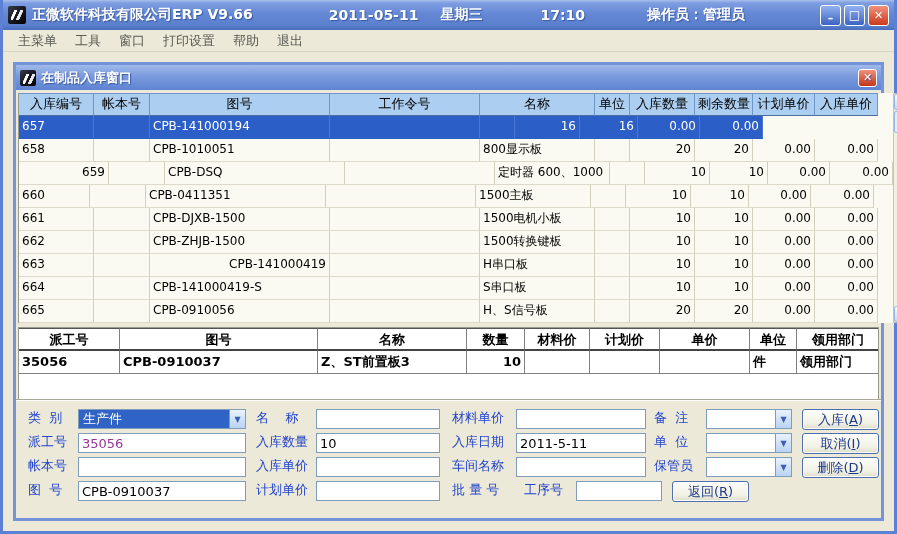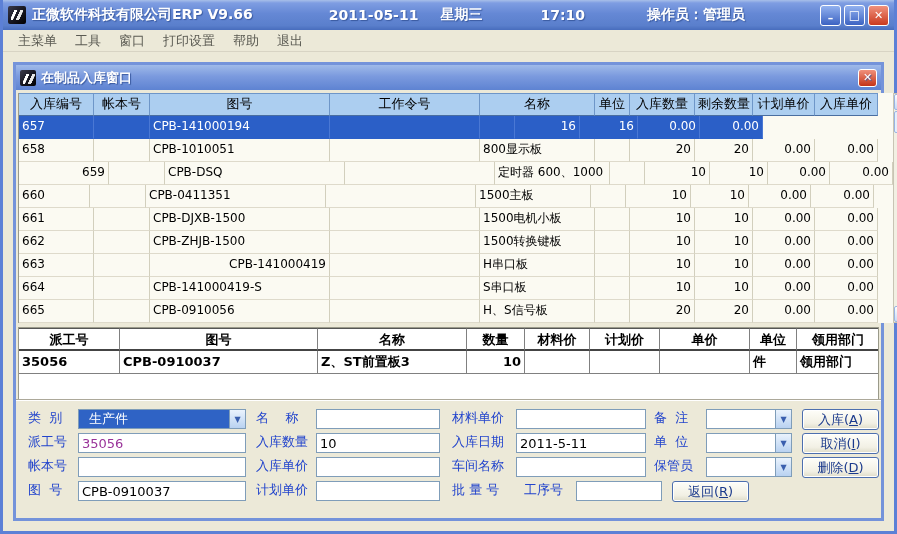--- a/index.html
+++ b/index.html
@@ -94,21 +94,21 @@
   .l3 { width:64px; margin-left:12px; }
   .l4 { width:52px; margin-left:8px; }
   input { height:20px; border:1px solid #7f9db9; background:#fff; font-size:13px;
     padding:0 3px; font-family:inherit; color:#000; flex:none; }
   .f1 { width:168px; }
   .f2 { width:124px; }
   .f3 { width:130px; }
   .f4 { width:86px; }
   .magenta { color:#993399; }
   .combo { display:flex; height:20px; border:1px solid #7f9db9; background:#fff; flex:none; }
-  .combo .val { flex:1; font-size:13px; line-height:18px; padding:0 10px; overflow:hidden; white-space:nowrap; }
+  .combo .val { flex:1; font-size:13px; line-height:18px; padding:0 4px; overflow:hidden; white-space:nowrap; }
   .combo.sel .val { background:#2f63c5; color:#fff; }
   .combo .arrow { width:16px; flex:none; border-left:1px solid #7f9db9; color:#3a5fae;
     background:linear-gradient(#eaf3fd,#b9d2f1); font-size:8px;
     display:flex; align-items:center; justify-content:center; }
   .combo .arrow::after { content:"▼"; }
   .xp-btn { width:77px; height:21px; margin-left:10px; flex:none;
     border:1px solid #4d6fae; border-radius:3px;
     background:linear-gradient(#fefef9 0%,#f2f0e4 70%,#dedbc8 100%);
     box-shadow:inset 0 0 0 1px #fff;
     font-size:13px; color:#1b3a8c; font-family:inherit;

